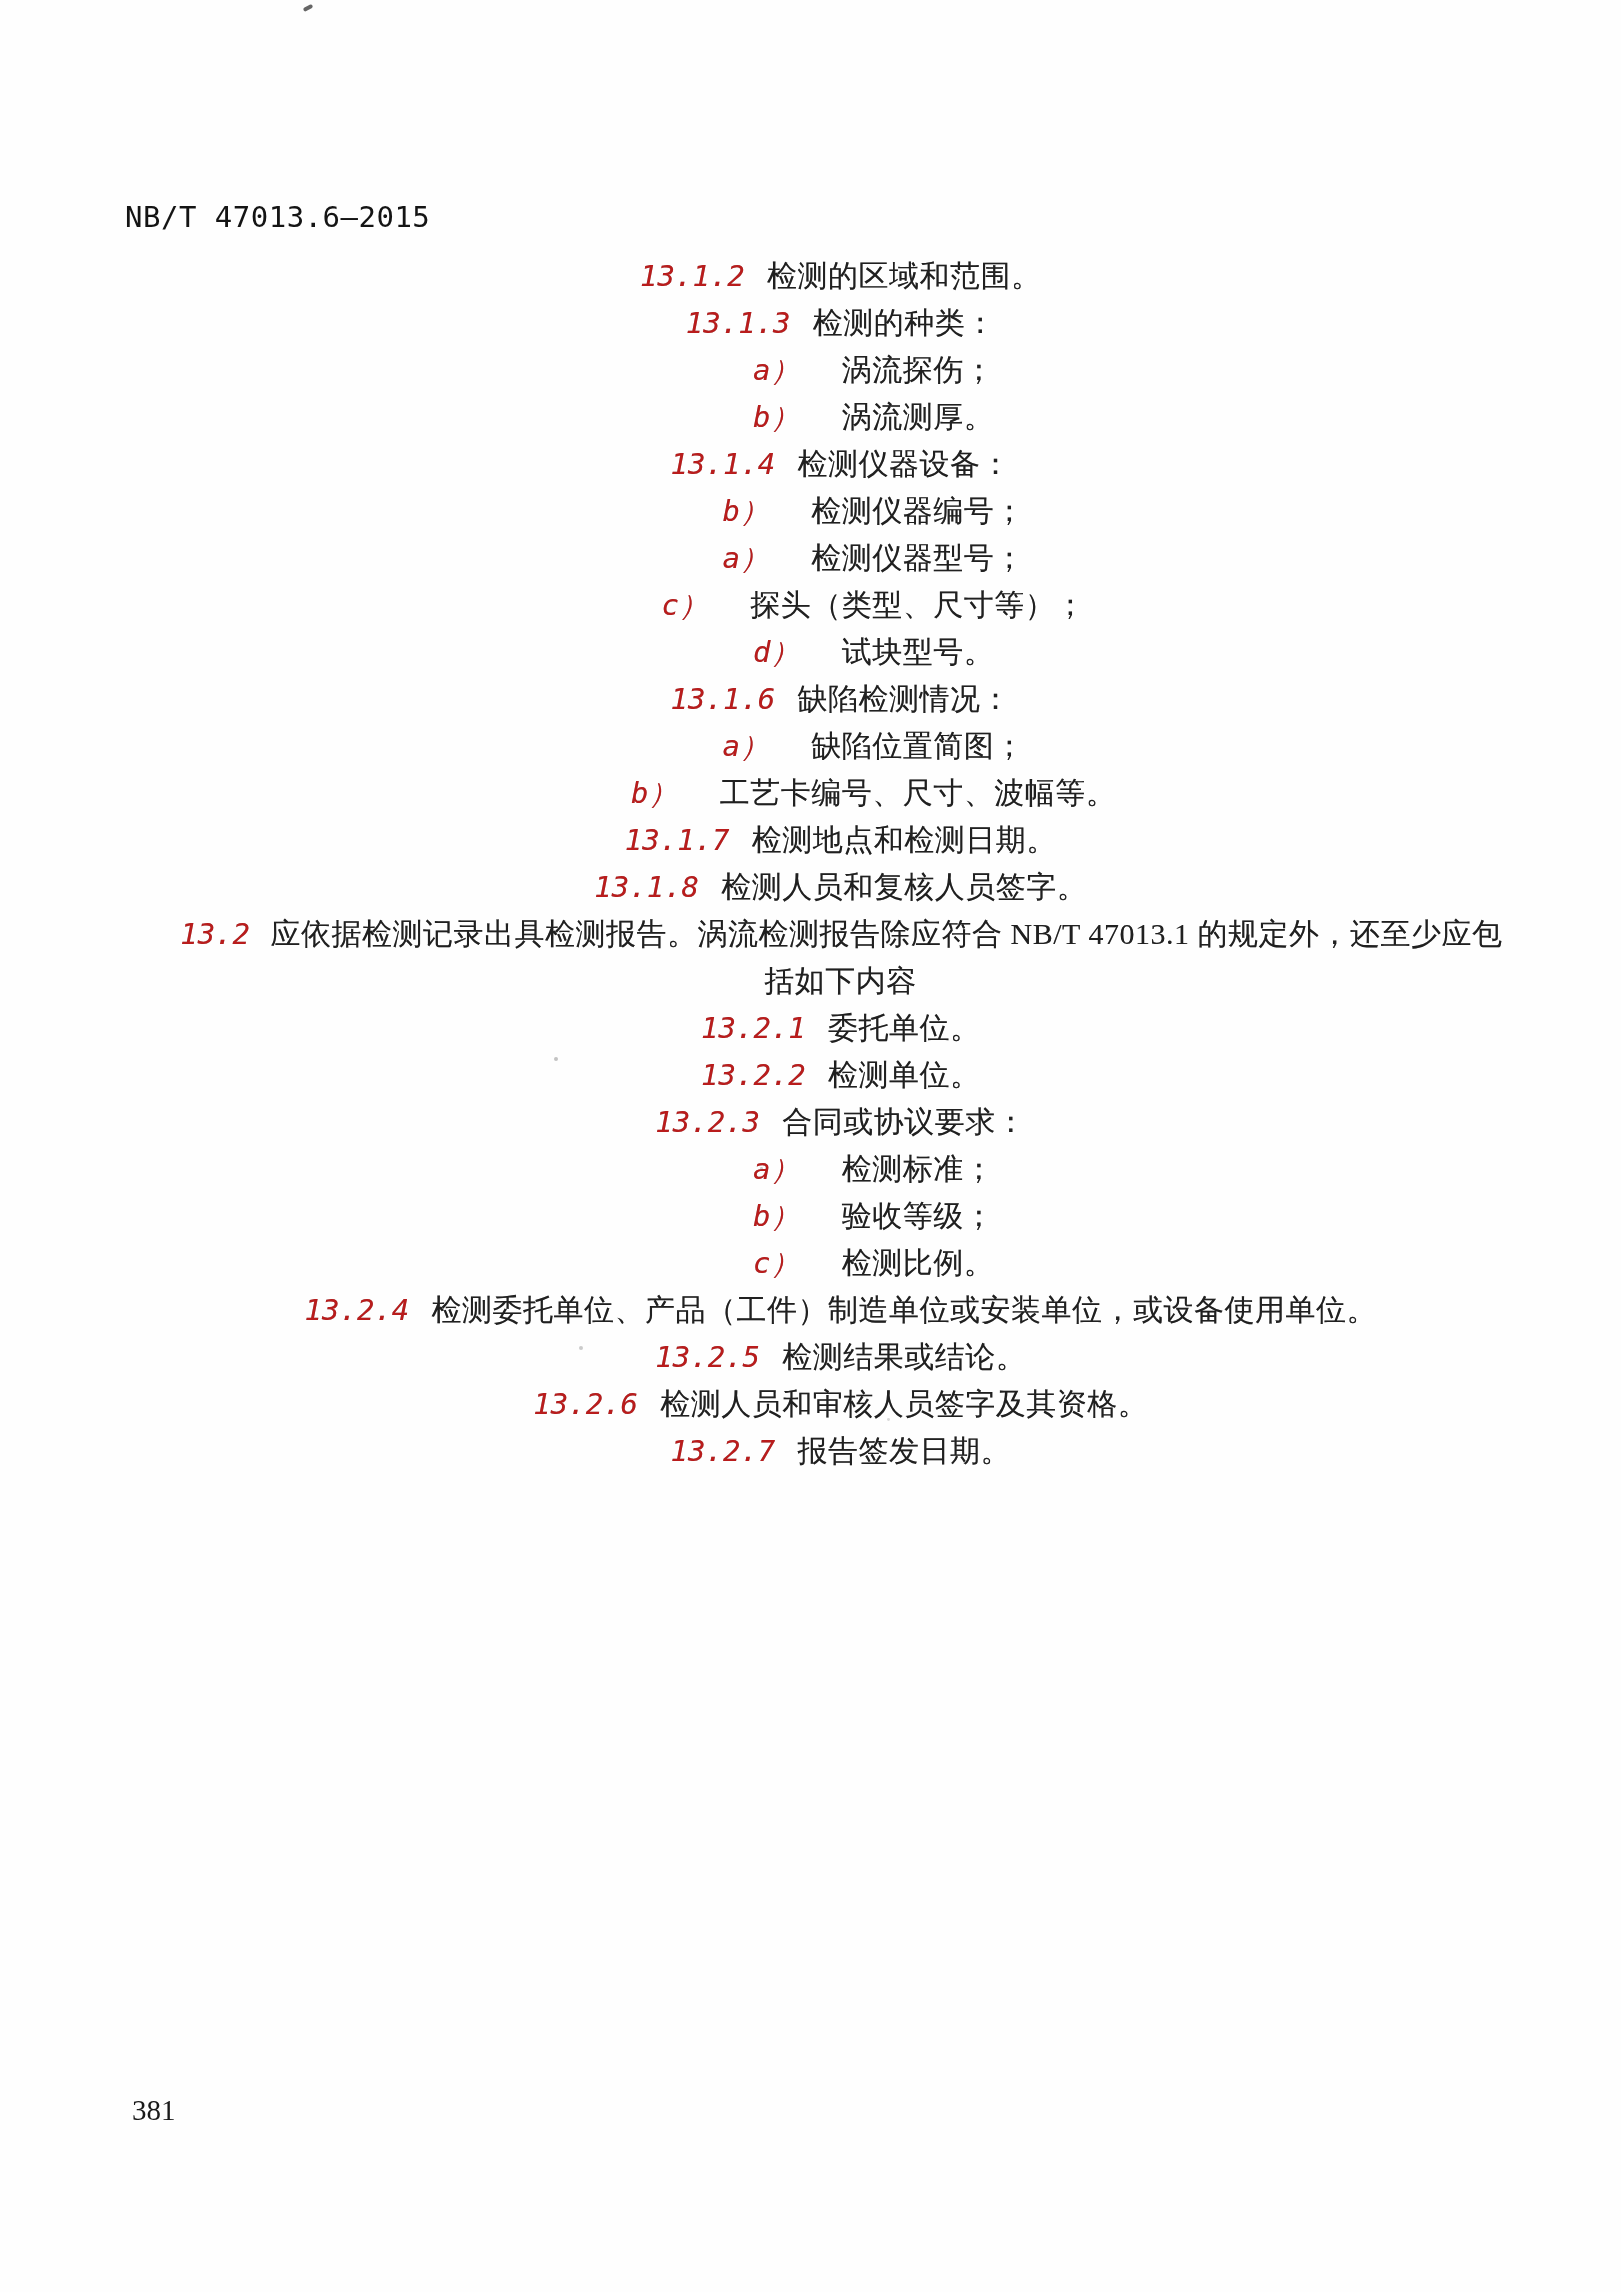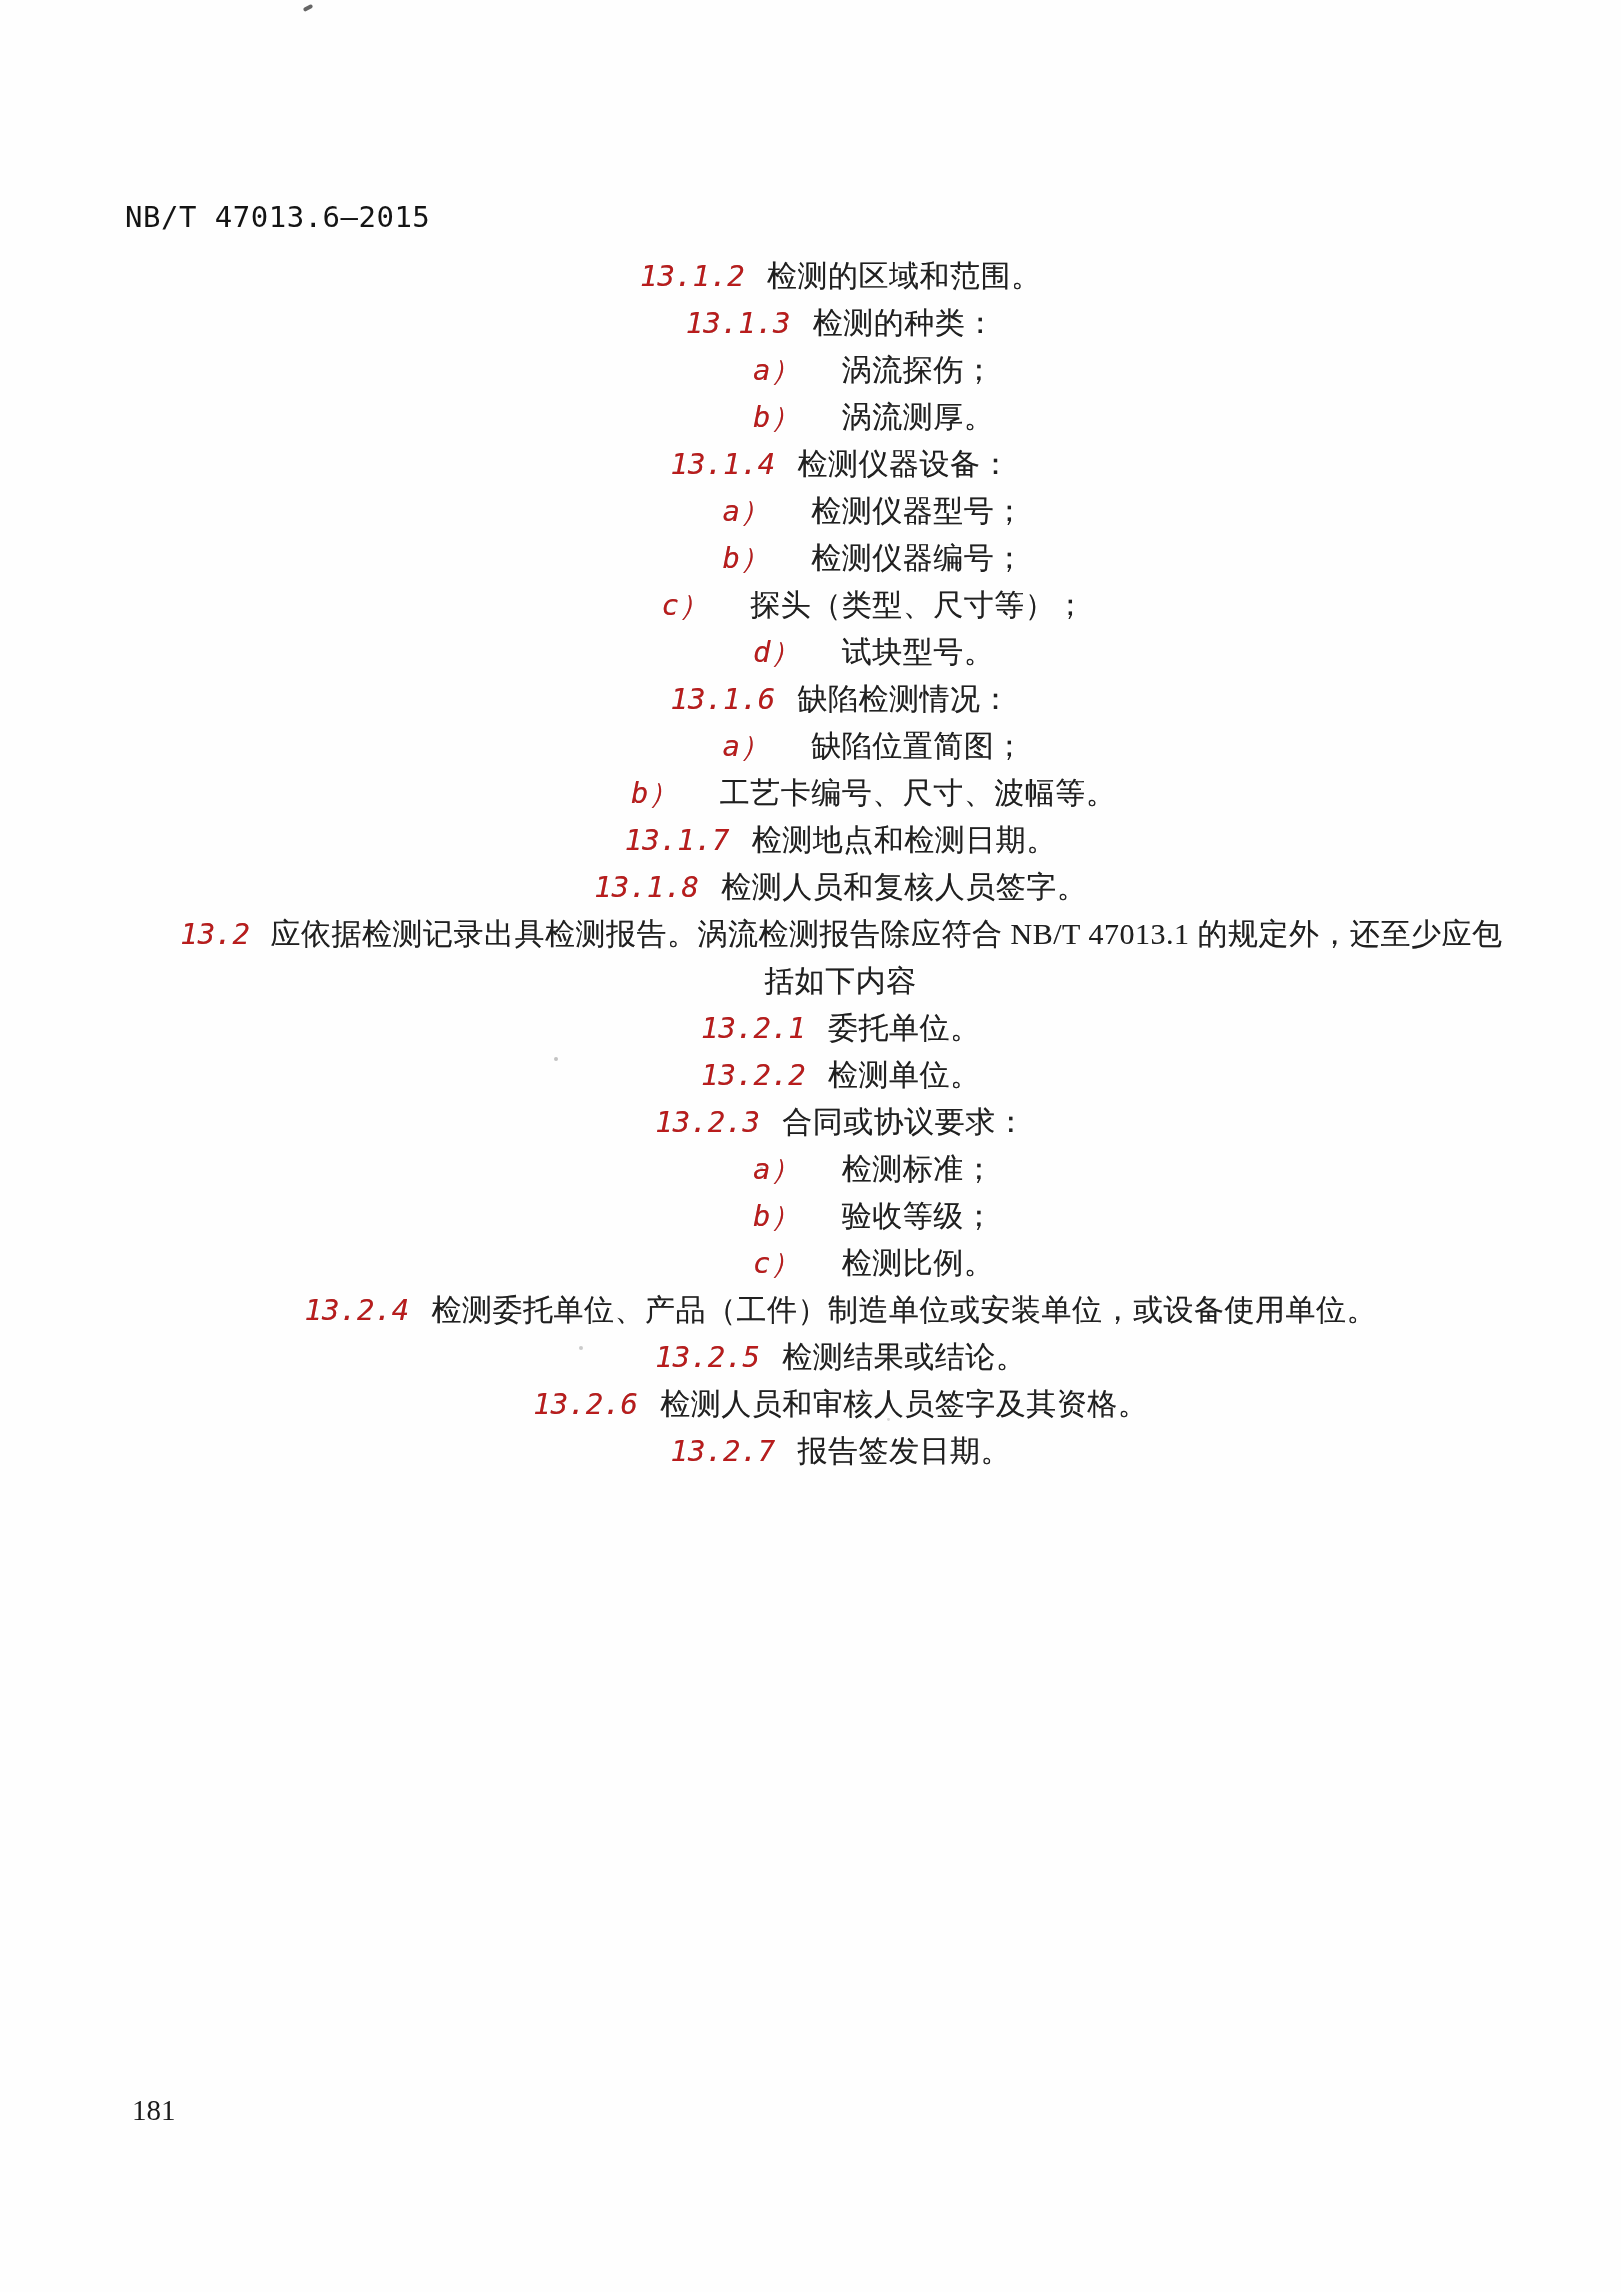--- a/index.html
+++ b/index.html
@@ -62,22 +62,22 @@
 
 <div class="page">
   <div class="doc-header">NB/T 47013.6—2015</div>
 
   <div class="content" id="clause-list">
       <div class="row clause"><span class="num">13.1.2</span><span class="txt">检测的区域和范围。</span></div>
       <div class="row clause"><span class="num">13.1.3</span><span class="txt">检测的种类：</span></div>
       <div class="row sub"><span class="num">a）</span><span class="txt">涡流探伤；</span></div>
       <div class="row sub"><span class="num">b）</span><span class="txt">涡流测厚。</span></div>
       <div class="row clause"><span class="num">13.1.4</span><span class="txt">检测仪器设备：</span></div>
+      <div class="row sub"><span class="num">b）</span><span class="txt">检测仪器编号；</span></div>
       <div class="row sub"><span class="num">a）</span><span class="txt">检测仪器型号；</span></div>
-      <div class="row sub"><span class="num">b）</span><span class="txt">检测仪器编号；</span></div>
       <div class="row sub"><span class="num">c）</span><span class="txt">探头（类型、尺寸等）；</span></div>
       <div class="row sub"><span class="num">d）</span><span class="txt">试块型号。</span></div>
       <div class="row clause"><span class="num">13.1.6</span><span class="txt">缺陷检测情况：</span></div>
       <div class="row sub"><span class="num">a）</span><span class="txt">缺陷位置简图；</span></div>
       <div class="row sub"><span class="num">b）</span><span class="txt">工艺卡编号、尺寸、波幅等。</span></div>
       <div class="row clause"><span class="num">13.1.7</span><span class="txt">检测地点和检测日期。</span></div>
       <div class="row clause"><span class="num">13.1.8</span><span class="txt">检测人员和复核人员签字。</span></div>
       <div class="row para"><span class="num">13.2</span><span class="txt">应依据检测记录出具检测报告。涡流检测报告除应符合 NB/T 47013.1 的规定外，还至少应包</span></div>
       <div class="row para2"><span class="txt">括如下内容</span></div>
       <div class="row clause"><span class="num">13.2.1</span><span class="txt">委托单位。</span></div>
@@ -85,21 +85,21 @@
       <div class="row clause"><span class="num">13.2.3</span><span class="txt">合同或协议要求：</span></div>
       <div class="row sub"><span class="num">a）</span><span class="txt">检测标准；</span></div>
       <div class="row sub"><span class="num">b）</span><span class="txt">验收等级；</span></div>
       <div class="row sub"><span class="num">c）</span><span class="txt">检测比例。</span></div>
       <div class="row clause"><span class="num">13.2.4</span><span class="txt">检测委托单位、产品（工件）制造单位或安装单位，或设备使用单位。</span></div>
       <div class="row clause"><span class="num">13.2.5</span><span class="txt">检测结果或结论。</span></div>
       <div class="row clause"><span class="num">13.2.6</span><span class="txt">检测人员和审核人员签字及其资格。</span></div>
       <div class="row clause"><span class="num">13.2.7</span><span class="txt">报告签发日期。</span></div>
     </div>
 
-  <div class="page-number">181</div>
+  <div class="page-number">381</div>
 
   <div class="speck s1"></div>
   <div class="speck s2"></div>
   <div class="speck s3"></div>
   <div class="speck s4"></div>
   <div class="speck s5"></div>
 </div>
 
 
 </body></html>

